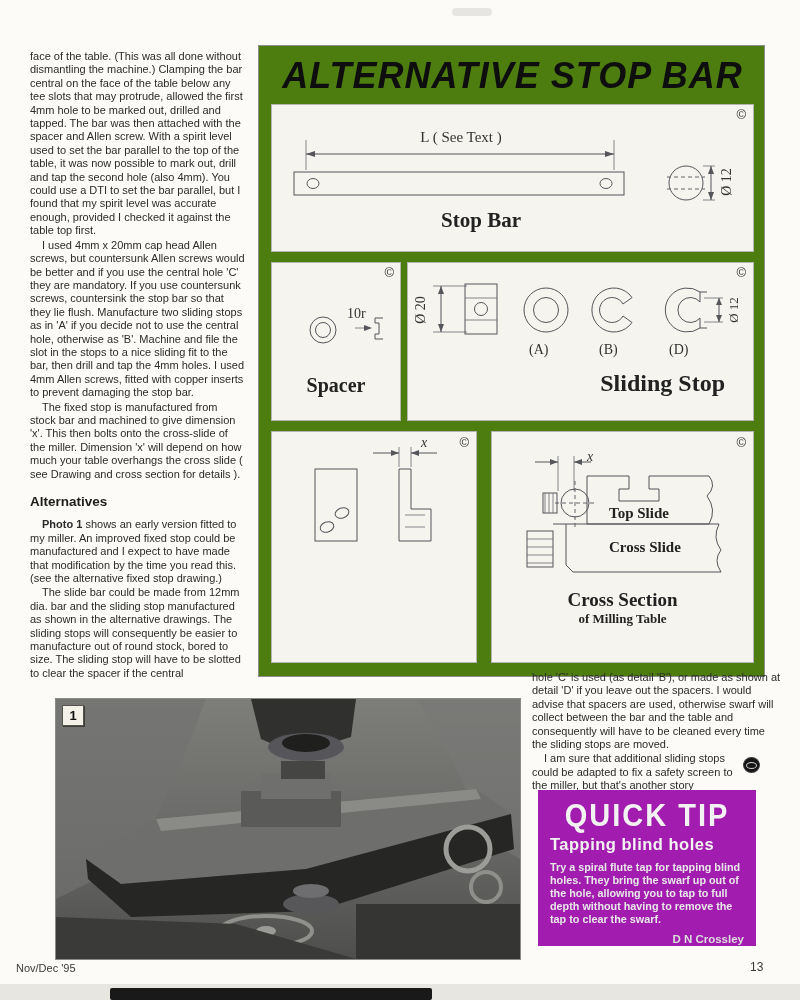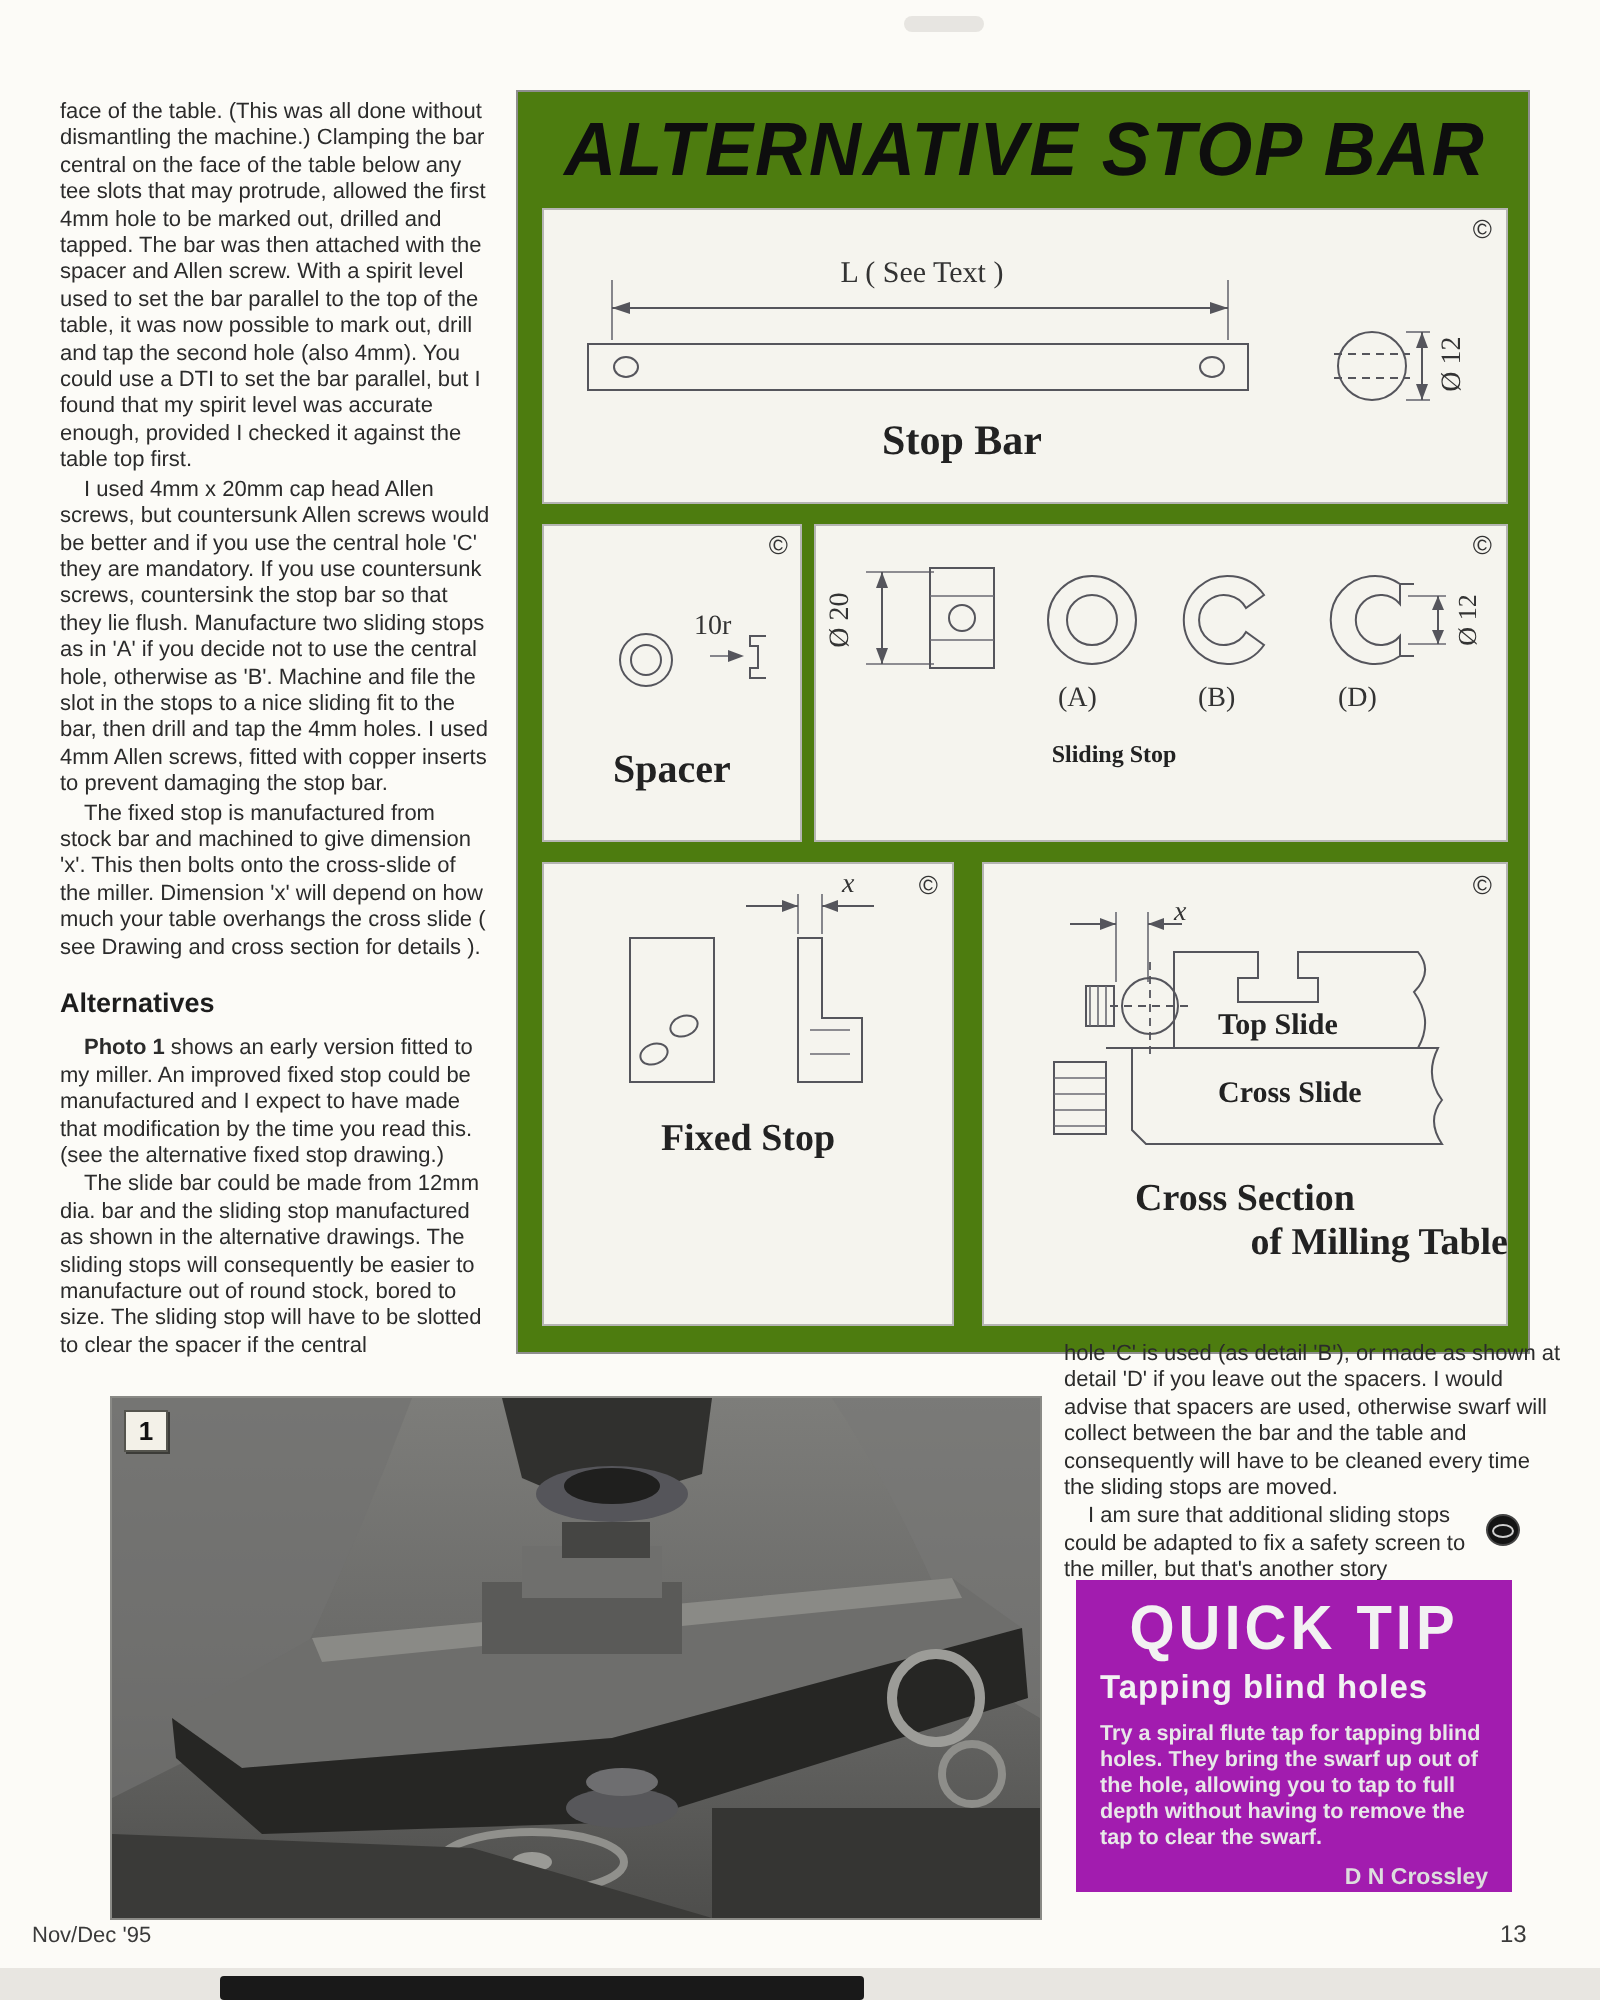--- a/index.html
+++ b/index.html
@@ -114,41 +114,40 @@
       <line class="thin" x1="297" y1="60" x2="316" y2="60"></line>
       <line class="ln" x1="312" y1="36" x2="312" y2="60"></line>
       <polygon class="arr" points="312,36 309,43 315,43"></polygon>
       <polygon class="arr" points="312,60 309,53 315,53"></polygon>
     </svg>
     <div class="dim rot" style="left:0px;top:40px;font-size:14px;">Ø 20</div>
     <div class="dim rot" style="left:314px;top:40px;font-size:13px;">Ø 12</div>
     <div class="dim" style="left:122px;top:80px;font-size:14px;">(A)</div>
     <div class="dim" style="left:192px;top:80px;font-size:14px;">(B)</div>
     <div class="dim" style="left:262px;top:80px;font-size:14px;">(D)</div>
-    <div class="cap" style="left:0;top:108px;width:300px;text-align:center;font-size:12px;">Sliding Stop</div>
+    <div class="cap" style="left:0;top:108px;width:300px;text-align:right;font-size:24px;padding-left:18px;">Sliding Stop</div>
   </div>
 
   <div class="panel" style="left:12px;top:385px;width:206px;height:232px;">
     <span class="copy" style="right:8px;top:4px;">©</span>
     <svg width="206" height="232">
       <rect class="ln" x="44" y="38" width="42" height="72"></rect>
       <ellipse class="ln" cx="71" cy="82" rx="7" ry="5" transform="rotate(-20 71 82)"></ellipse>
       <ellipse class="ln" cx="56" cy="96" rx="7" ry="5" transform="rotate(-20 56 96)"></ellipse>
       <line class="thin" x1="128" y1="16" x2="128" y2="36"></line>
       <line class="thin" x1="140" y1="16" x2="140" y2="36"></line>
       <line class="ln" x1="102" y1="22" x2="128" y2="22"></line>
       <polygon class="arr" points="128,22 120,19 120,25"></polygon>
       <line class="ln" x1="140" y1="22" x2="166" y2="22"></line>
       <polygon class="arr" points="140,22 148,19 148,25"></polygon>
       <path class="ln" d="M 128 38 L 140 38 L 140 78 L 160 78 L 160 110 L 128 110 Z"></path>
       <line class="thin" x1="134" y1="84" x2="154" y2="84"></line>
       <line class="thin" x1="134" y1="96" x2="154" y2="96"></line>
     </svg>
     <div class="dim" style="left:150px;top:4px;font-size:14px;font-style:italic;">x</div>
-    <div class="cap" style="left:0;top:128px;width:206px;text-align:center;font-size:19px;">Fixed Stop</div>
   </div>
 
   <div class="panel" style="left:232px;top:385px;width:263px;height:232px;">
     <span class="copy" style="right:8px;top:4px;">©</span>
     <svg width="263" height="232">
       <line class="thin" x1="67" y1="25" x2="67" y2="60"></line>
       <line class="thin" x1="83" y1="25" x2="83" y2="60"></line>
       <line class="ln" x1="44" y1="31" x2="67" y2="31"></line>
       <polygon class="arr" points="67,31 59,28 59,34"></polygon>
       <line class="ln" x1="83" y1="31" x2="100" y2="31"></line>
@@ -166,21 +165,21 @@
       <line class="thin" x1="36" y1="108" x2="62" y2="108"></line>
         <line class="thin" x1="36" y1="116" x2="62" y2="116"></line>
         <line class="thin" x1="36" y1="124" x2="62" y2="124"></line>
         <line class="thin" x1="36" y1="132" x2="62" y2="132"></line>
       <line class="ln" x1="62" y1="93" x2="75" y2="93"></line>
     </svg>
     <div class="dim" style="left:96px;top:18px;font-size:14px;font-style:italic;">x</div>
     <div class="cap" style="left:118px;top:74px;font-size:15px;font-weight:bold;">Top Slide</div>
     <div class="cap" style="left:118px;top:108px;font-size:15px;">Cross Slide</div>
     <div class="cap" style="left:0;top:158px;width:263px;text-align:center;font-size:19px;">Cross Section</div>
-    <div class="cap" style="left:0;top:180px;width:263px;text-align:right;font-size:19px;">of Milling Table</div>
+    <div class="cap" style="left:0;top:180px;width:263px;text-align:center;font-size:13px;">of Milling Table</div>
   </div>
 </div>
 
 <div class="abs" id="photo">
   <svg width="464" height="260">
     <defs>
       <linearGradient id="pg" x1="0" y1="0" x2="0" y2="1">
         <stop offset="0" stop-color="#7d7d7a"></stop>
           <stop offset="0.5" stop-color="#6a6a68"></stop>
           <stop offset="1" stop-color="#4e4e4c"></stop>

